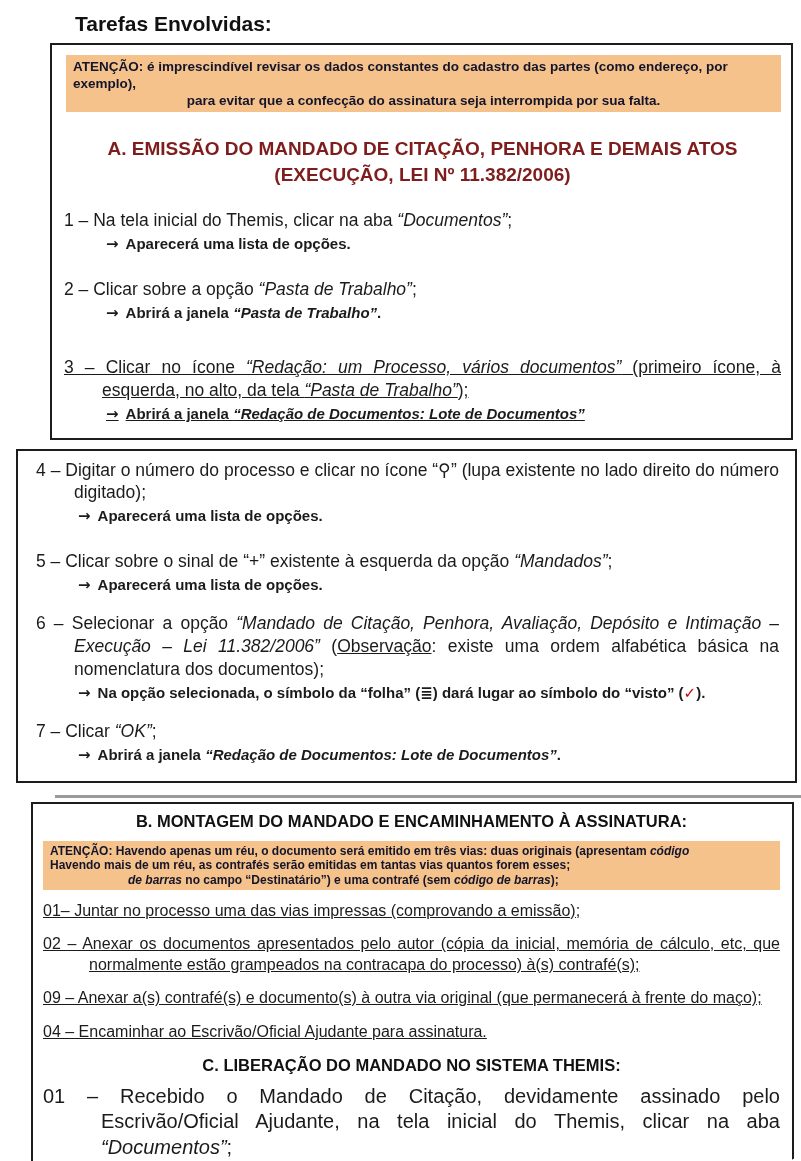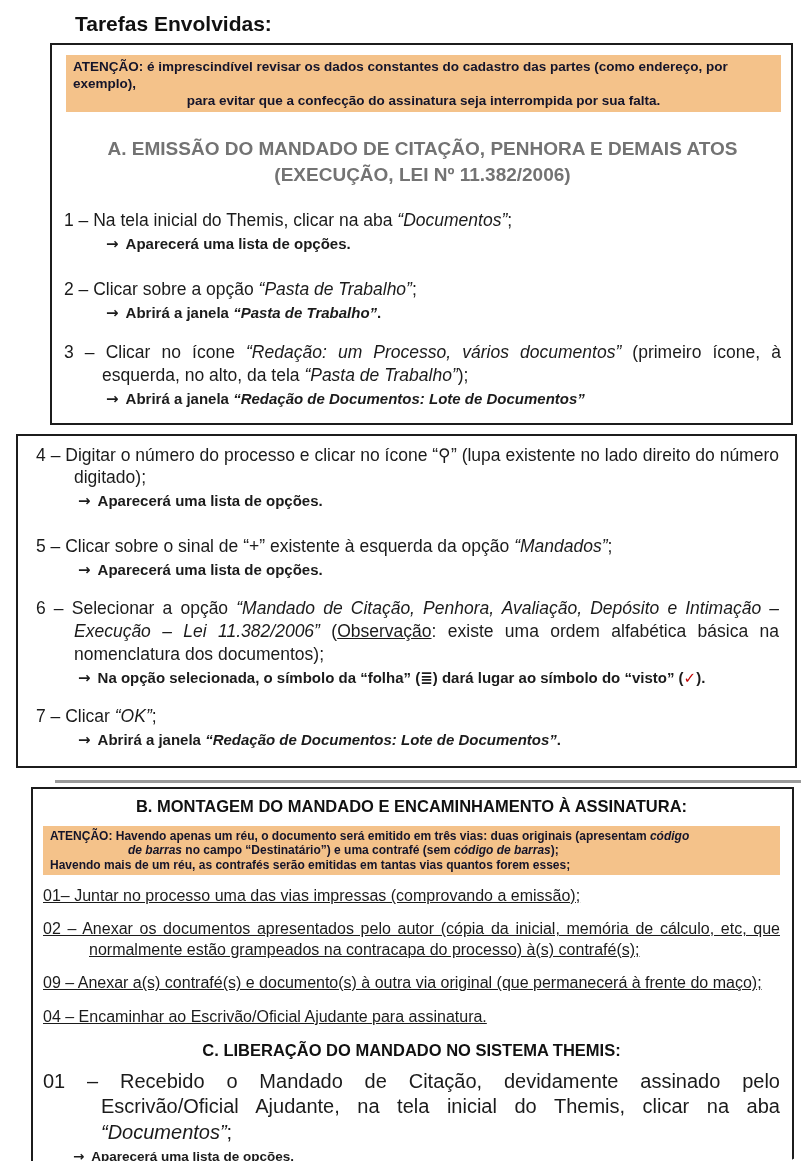--- a/index.html
+++ b/index.html
@@ -13,33 +13,33 @@
   .box2{margin:9px 0 0 16px;width:781px;padding:6px 16px 16px 18px;}
   .box3{margin:4px 0 0 31px;width:763px;height:422px;padding:8px 12px 8px 10px;
         position:relative;overflow:hidden;border-width:2px;}
   .sep{margin:12px 0 0 55px;width:746px;height:3px;background:#9a9a9a;}
   .attn{background:var(--highlight);color:#14142a;font-weight:bold;padding:3px 7px;}
   .attn1{margin:2px 0 0 2px;font-size:13.5px;line-height:1.26;}
   .attn2{margin:10px 0 0 0;font-size:12px;line-height:1.2;}
   .attn-line.center{text-align:center;}
   .attn-line.indent{padding-left:78px;}
   .sec-title{margin:24px 0 0 0;font-size:19px;font-weight:bold;text-align:center;
-             line-height:1.35;color:#737373;}
+             line-height:1.35;color:#7f1d1d;}
   .sec-title-sm{margin:0;font-size:16.5px;font-weight:bold;text-align:center;color:#111;}
   .mt14{margin-top:14px;}
   p{margin:0;}
   .main{font-size:17.5px;line-height:1.3;}
   .just{text-align:justify;}
   .h38{padding-left:38px;text-indent:-38px;}
   .h46{padding-left:46px;text-indent:-46px;}
   .h58{padding-left:58px;text-indent:-58px;}
   .result{font-weight:bold;font-size:15px;line-height:1.25;margin:3px 0 0 42px;
           padding-left:22px;text-indent:-22px;}
   .result-sm{font-size:13.5px;line-height:1.22;margin-left:30px;}
-  .it1{margin-top:22px;} .it2{margin-top:24px;} .it3{margin-top:19px;}
+  .it1{margin-top:22px;} .it2{margin-top:24px;} .it3{margin-top:34px;text-decoration:underline;}
   .it4{margin-top:2px;}  .it5{margin-top:24px;} .it6{margin-top:18px;} .it7{margin-top:18px;}
   .bitem{font-size:16px;line-height:1.28;margin-top:12px;text-decoration:underline;}
   .b01{margin-top:11px;} .bmt{margin-top:13px;}
   .citem{margin-top:9px;}
   .cmain{font-size:20px;line-height:1.26;}
   .ws{word-spacing:4px;}
   .i{font-style:italic;}
   .u{text-decoration:underline;}
   .r{color:var(--check_red);font-weight:bold;}
   .sym{font-family:"DejaVu Sans",sans-serif;}
@@ -101,22 +101,22 @@
     </div>
   </section>
 
   <div class="sep"></div>
 
   <section class="box box3">
     <h2 class="sec-title-sm">B. MONTAGEM DO MANDADO E ENCAMINHAMENTO À ASSINATURA:</h2>
 
     <div class="attn attn2">
       <div class="attn-line"><span>ATENÇÃO: Havendo apenas um réu, o documento será emitido em três vias:  duas originais (apresentam </span><span class="i">código</span></div>
+      <div class="attn-line"><span>Havendo mais de um réu, as contrafés serão emitidas em tantas vias quantos forem esses;</span></div>
       <div class="attn-line indent"><span class="i">de barras</span><span> no campo “Destinatário”) e uma contrafé (sem </span><span class="i">código de barras</span><span>);</span></div>
-      <div class="attn-line"><span>Havendo mais de um réu, as contrafés serão emitidas em tantas vias quantos forem esses;</span></div>
     </div>
 
     <p class="bitem b01 h46"><span>01– Juntar no processo uma das vias impressas (comprovando a emissão);</span></p>
     <p class="bitem bmt h46 just"><span>02 – Anexar os documentos apresentados pelo autor (cópia da inicial, memória de cálculo, etc, que normalmente estão grampeados na contracapa do processo) à(s) contrafé(s);</span></p>
     <p class="bitem bmt h46 just"><span>09 – Anexar a(s) contrafé(s) e documento(s) à outra via original (que permanecerá à frente do maço);</span></p>
     <p class="bitem bmt h46"><span>04 – Encaminhar ao Escrivão/Oficial Ajudante para assinatura.</span></p>
 
     <h2 class="sec-title-sm mt14">C. LIBERAÇÃO DO MANDADO NO SISTEMA THEMIS:</h2>
 
     <div class="item citem">

